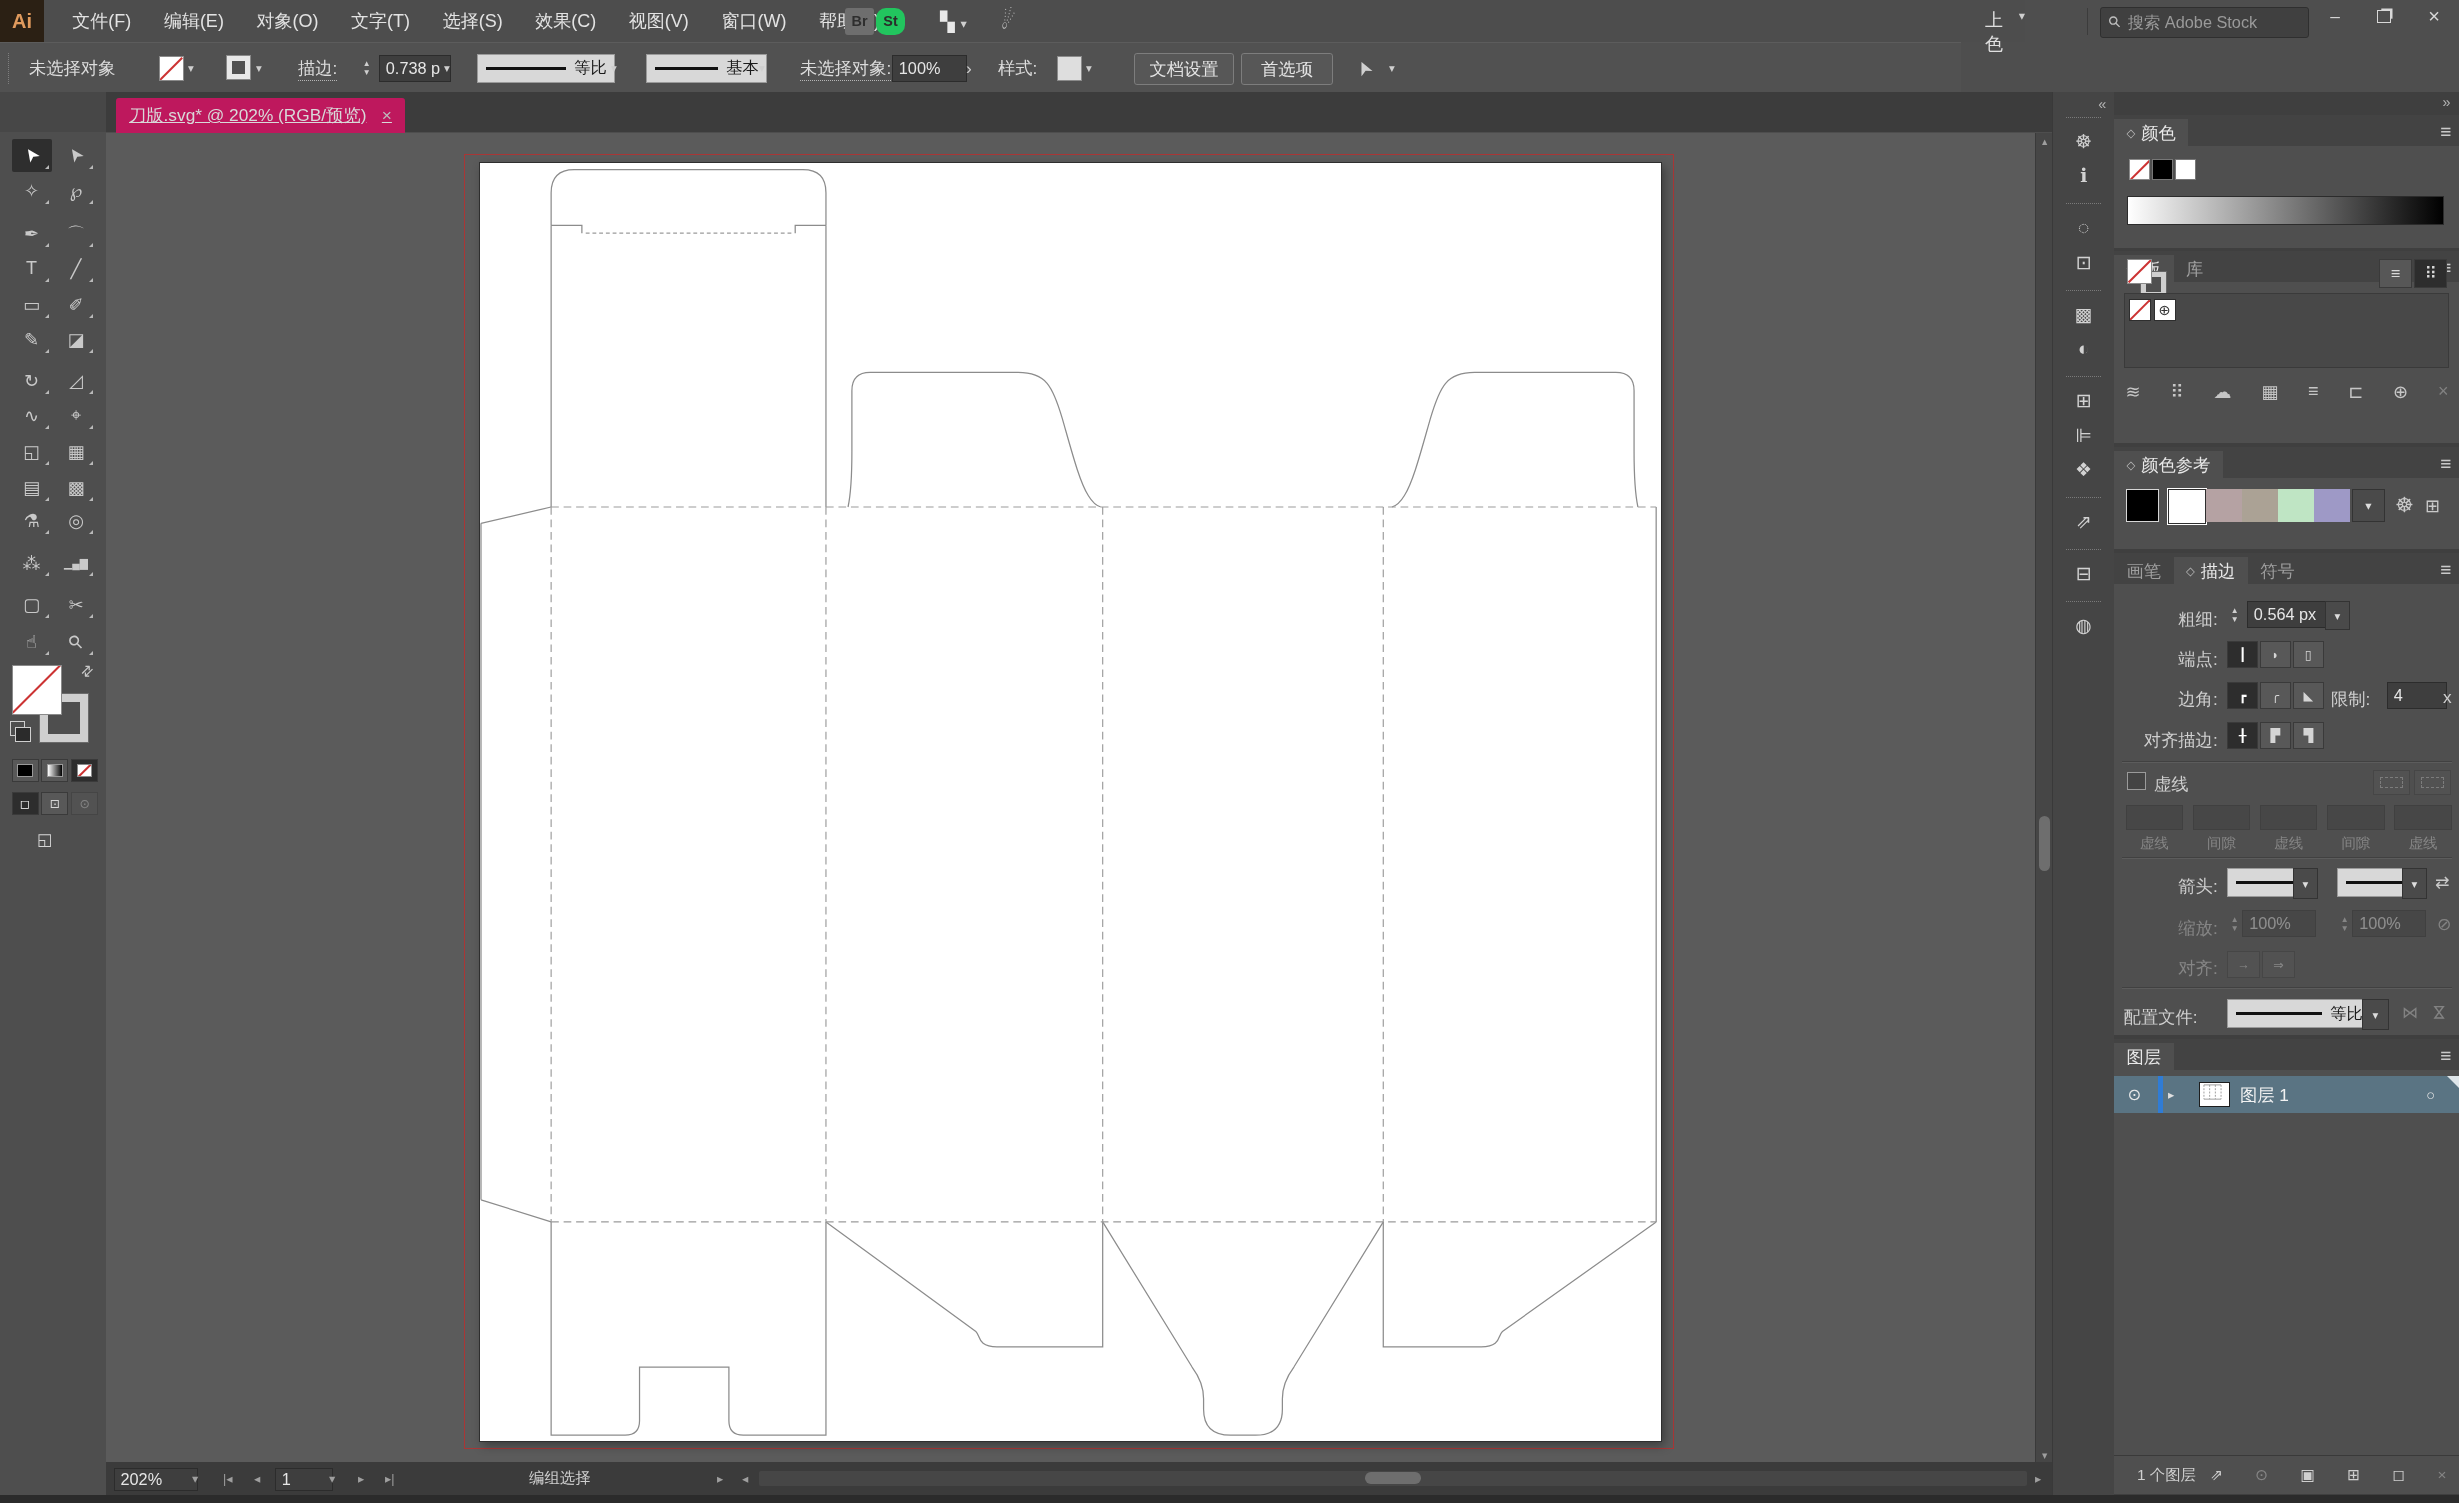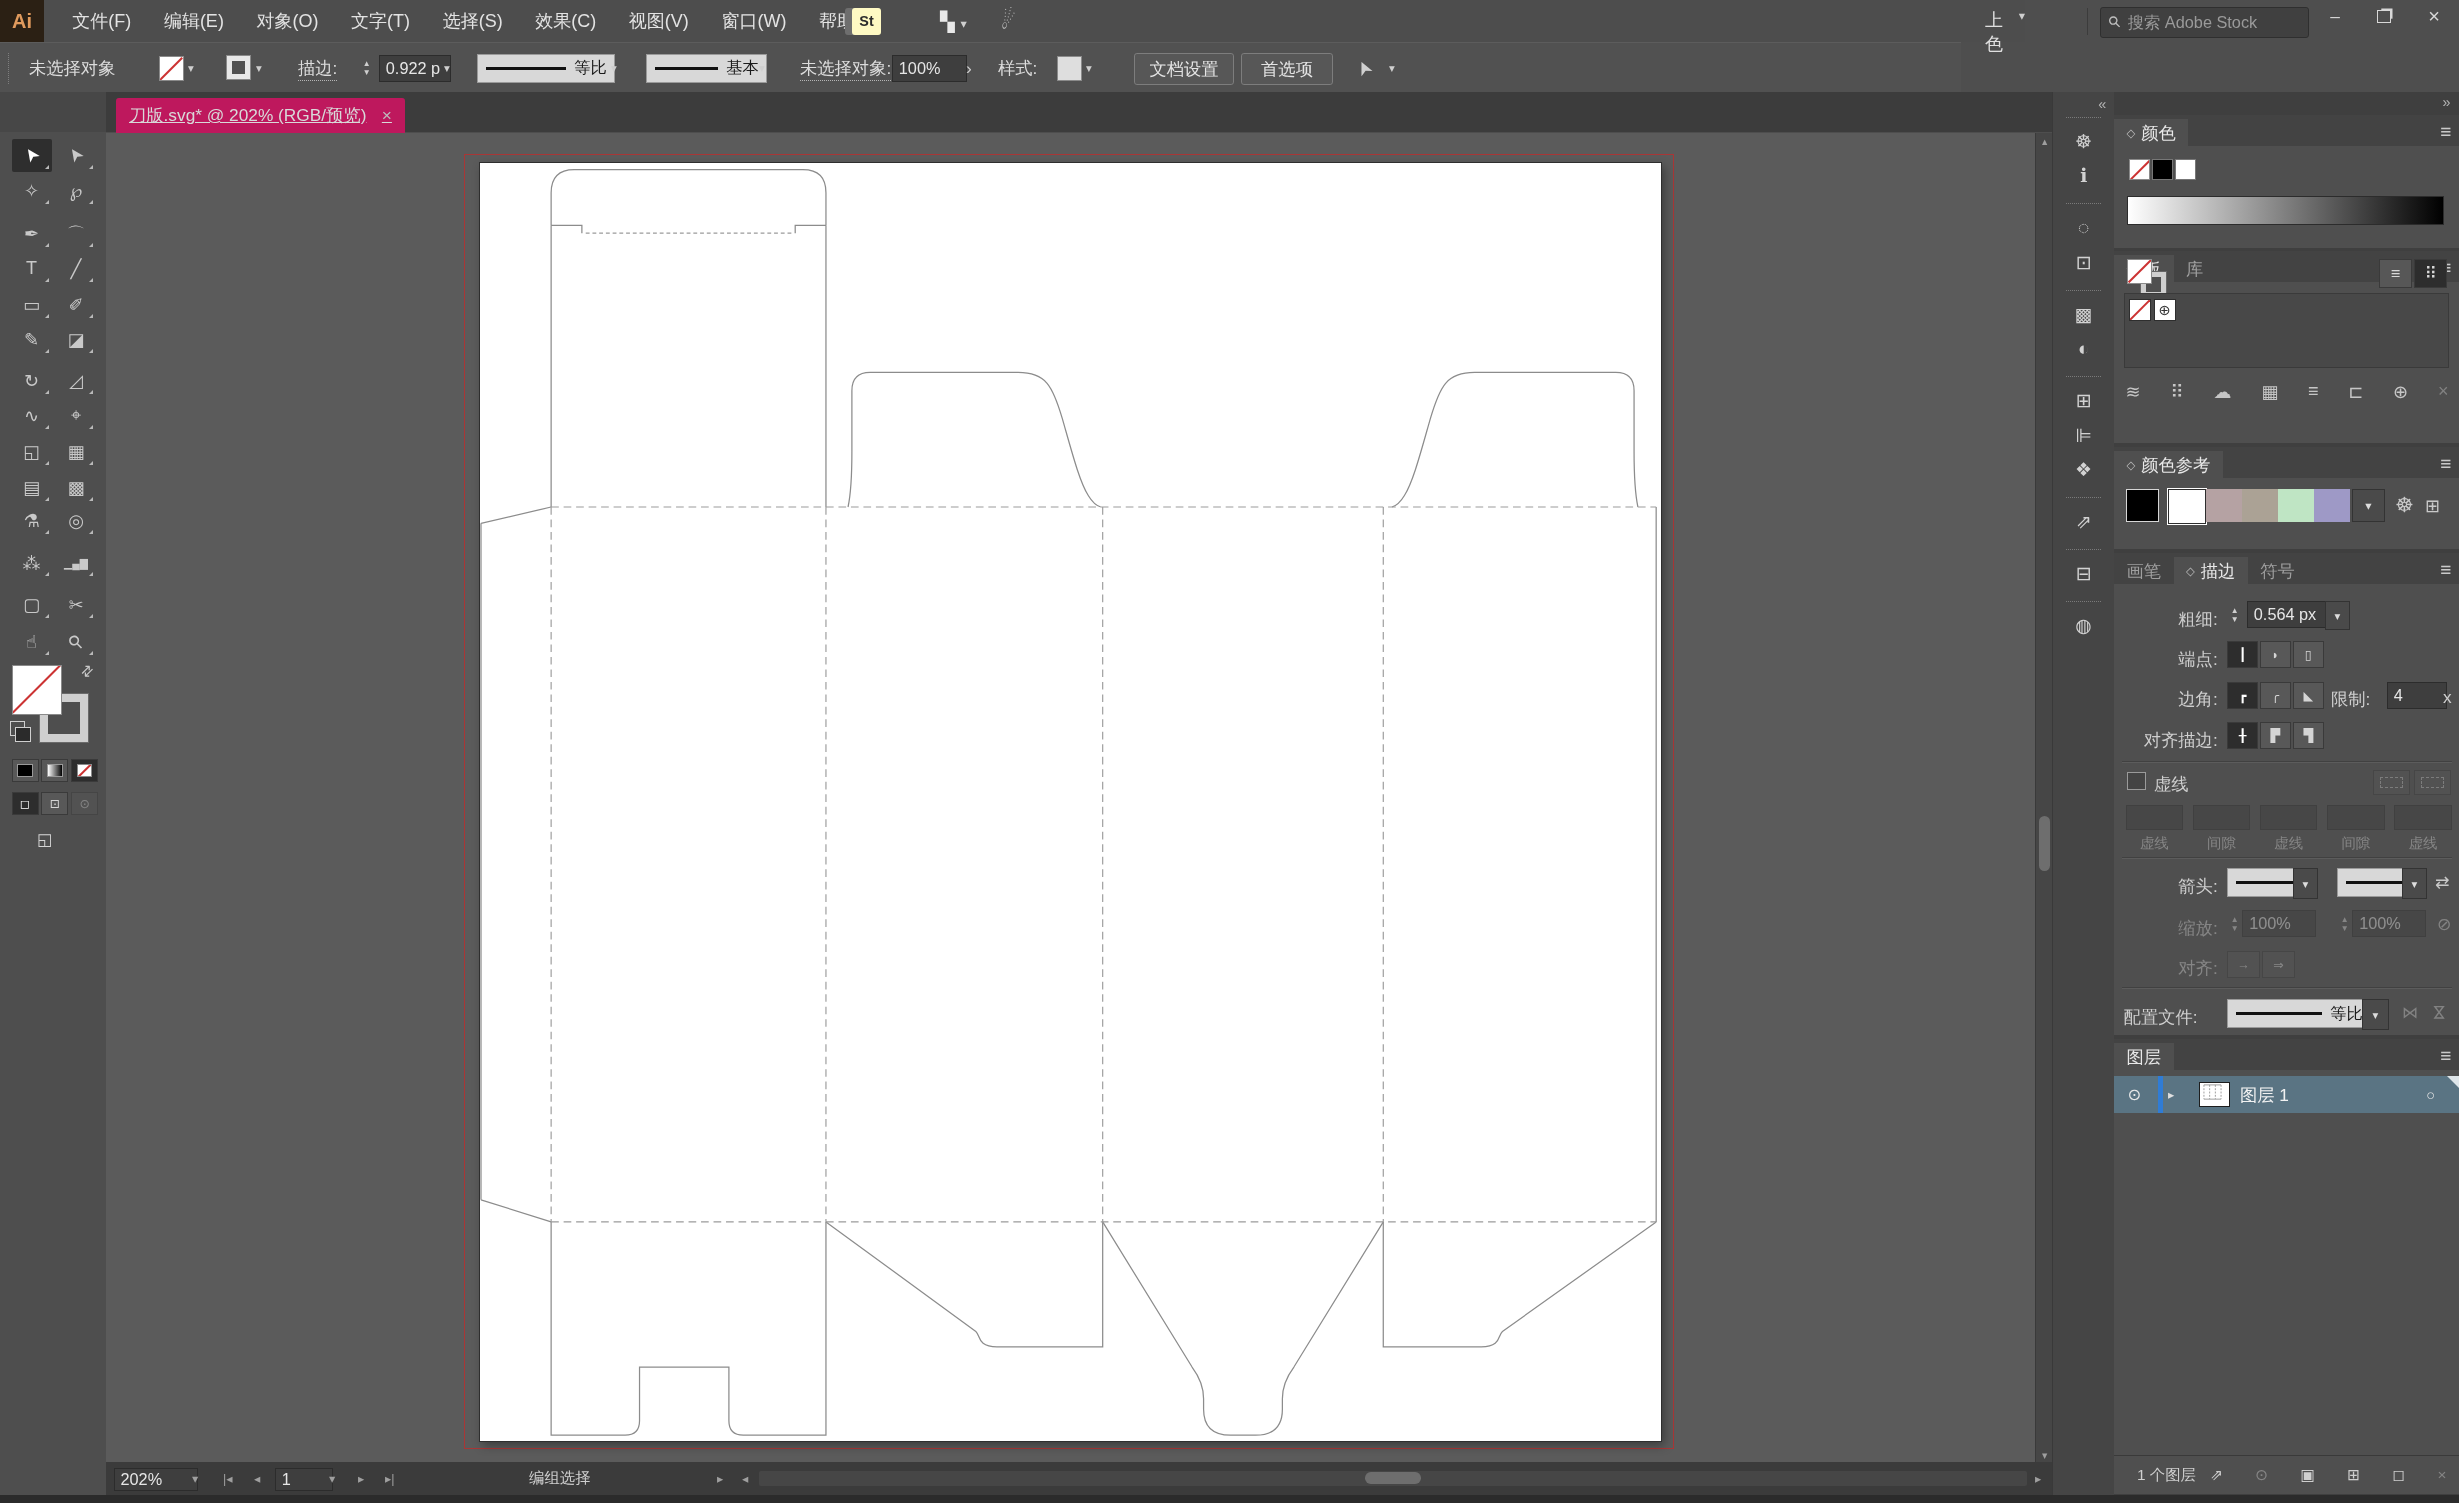--- a/index.html
+++ b/index.html
@@ -7,21 +7,21 @@
   .abs{position:absolute;}
   
   #menubar{left:0;top:0;width:2025px;height:42px;background:#4d4d4d;color:#e3e3e3;text-decoration:underline;}
   #ai-logo{left:0;top:0;width:44px;height:42px;background:#2b2014;color:#e09a5d;font-weight:bold;
     font-size:20px;display:flex;align-items:center;justify-content:center;}
   #menu-list{left:56px;top:0;height:42px;display:flex;align-items:center;}
   .menu-item{padding:0 16.3px;font-size:18px;color:#e3e3e3;cursor:default;}
   .tile{top:7.7px;width:29px;height:27px;border-radius:2.9px;display:flex;align-items:center;justify-content:center;
     font-size:14.4px;font-weight:bold;}
   #tile-br{left:845px;background:#6e6e6e;color:#2e2e2e;}
-  #tile-st{left:852px;background:#fef9c3;color:#2b2b2b;}
+  #tile-st{left:876px;background:#22c55e;color:#2b2b2b;border-radius:10px;}
   #tile-layout{left:940px;top:9.6px;color:#e8e8e8;font-size:19px;}
   #tile-layout .chev{font-size:12.5px;color:#cfcfcf;margin-left:5.8px;}
   #rocket{left:999px;top:7.7px;color:#bdbdbd;font-size:21px;transform:rotate(-20deg);}
   #workspace{left:1985px;top:7.7px;height:27px;display:flex;align-items:flex-start;font-size:18px;color:#e0e0e0;}
   #workspace .chev{margin-left:9.6px;font-size:12.5px;color:#cfcfcf;}
   #wsdiv{left:2087px;top:7.7px;width:1px;height:27px;background:#3c3c3c;}
   #searchbox{left:2100px;top:6.7px;width:192px;height:29px;background:#404040;border:1px solid #2f2f2f;
     border-radius:2.9px;display:flex;align-items:center;padding:0 7.7px;}
   #searchbox .mag{color:#bdbdbd;font-size:15.4px;transform:rotate(-45deg);margin-right:5.8px;}
   #search-input{background:transparent;border:none;outline:none;color:#cfcfcf;font-size:16.3px;width:144px;}
@@ -178,21 +178,21 @@
   <div class="abs cb-chev" style="left:188px">▾</div>
   <div class="abs" style="left:227px;top:13.4px;width:23px;height:23px;border:5.8px solid #e8e8e8;outline:1px solid #8a8a8a;box-sizing:border-box"></div>
   <div class="abs cb-chev" style="left:256px">▾</div>
   <div class="abs cbtext" style="left:298px">
       <span class="dotted-u">描边:</span>
     </div>
   <div class="abs stepper" style="left:359px;top:11.5px">
       <span>▴</span>
       <span>▾</span>
     </div>
-  <div class="abs field" style="left:379px;top:11.5px;width:58px;height:25px">0.922 p</div>
+  <div class="abs field" style="left:379px;top:11.5px;width:58px;height:25px">0.738 p</div>
   <div class="abs cb-chev" style="left:444px">▾</div>
   <div class="abs chip" style="left:477px;top:10.6px;width:121px;height:27px">
       <span class="line"></span>
       <span>等比</span>
     </div>
   <div class="abs cb-chev" style="left:611px">▾</div>
   <div class="abs chip" style="left:646px;top:10.6px;width:104px;height:27px">
       <span class="line"></span>
       <span>基本</span>
     </div>

